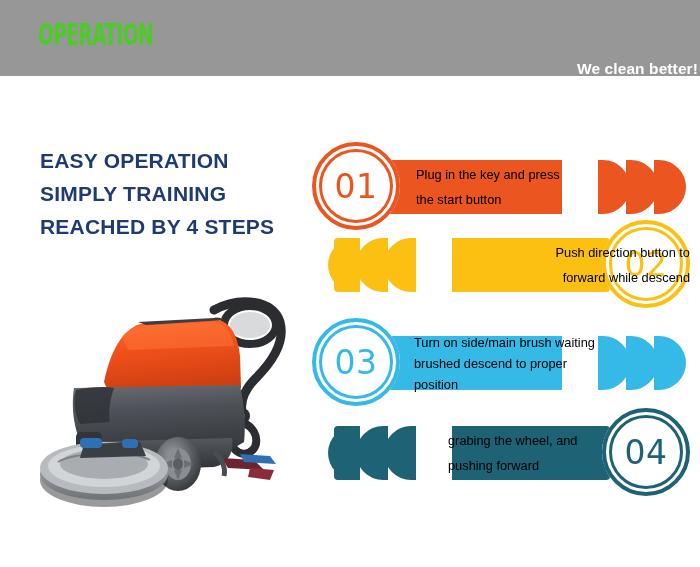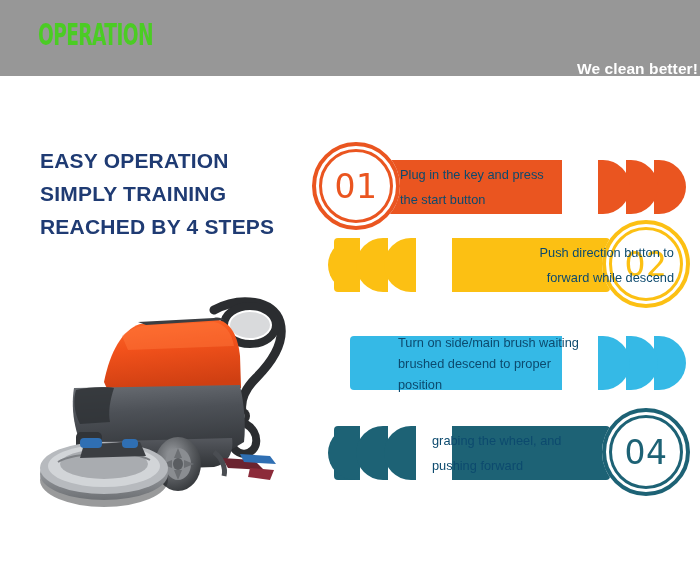--- a/index.html
+++ b/index.html
@@ -168,26 +168,27 @@
     z-index: 3;
     font-family: "DejaVu Sans", sans-serif;
   }
 
   
   .step-text {
     position: absolute;
     top: 18px;
     height: 54px;
     font-size: 12.8px;
-    color: #0c4a6e;
+    color: #000000;
     line-height: 25px;
     display: flex;
     flex-direction: column;
     justify-content: center;
     z-index: 4;
+    margin-left: 16px;
   }
   .step-text .tline { display: block; white-space: nowrap; }
   #step-1 .step-text { left: 88px; width: 250px; }
   #step-2 .step-text { left: 122px; width: 250px; text-align: right; align-items: flex-end; padding-right: 10px; box-sizing: border-box; }
   #step-3 .step-text { left: 86px; width: 250px; line-height: 21px; }
   #step-4 .step-text { left: 120px; width: 250px; }
 
   
   #machine {
     position: absolute;
@@ -269,20 +270,25 @@
         <div class="chev-gap"></div>
       </div>
     <div class="chev c1" style="background: rgb(53, 185, 230);">
         <div class="chev-gap"></div>
       </div>
   </div>
   <div class="step-text">
     <span class="tline">Turn on side/main brush waiting</span>
     <span class="tline">brushed descend to proper</span>
     <span class="tline">position</span>
+  </div>
+  <div class="num-circle">
+    <div class="num-ring-outer" style="border-color: rgb(53, 185, 230);"></div>
+    <div class="num-ring-inner" style="border-color: rgb(53, 185, 230);"></div>
+    <span class="num-text" style="color: rgb(53, 185, 230);">03</span>
   </div>
 </div>
 
 <div class="step right-num" id="step-4">
   <div class="bar" style="background: rgb(29, 98, 117);"></div>
   <div class="chevrons">
     <div class="chev c3" style="background: rgb(29, 98, 117);">
         <div class="chev-gap"></div>
       </div>
     <div class="chev c2" style="background: rgb(29, 98, 117);">

